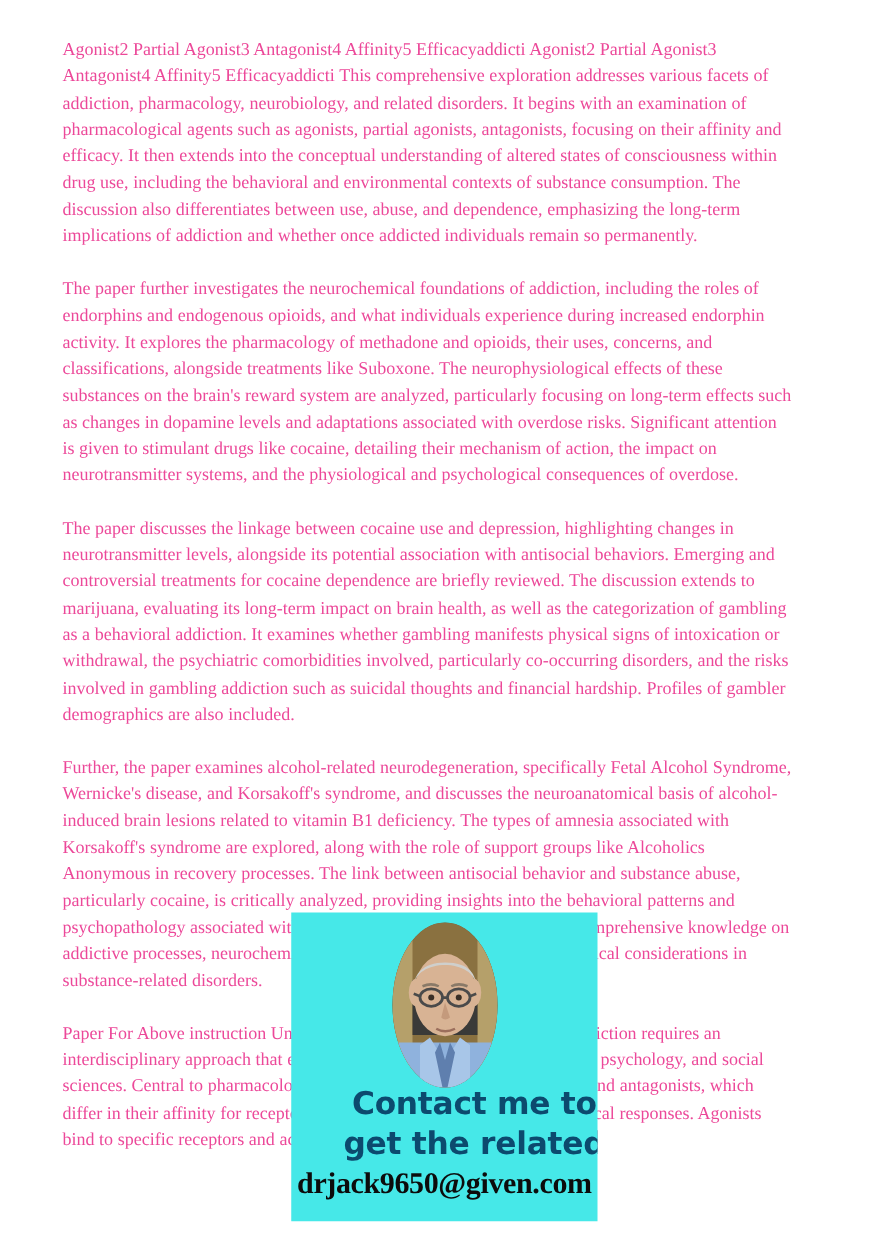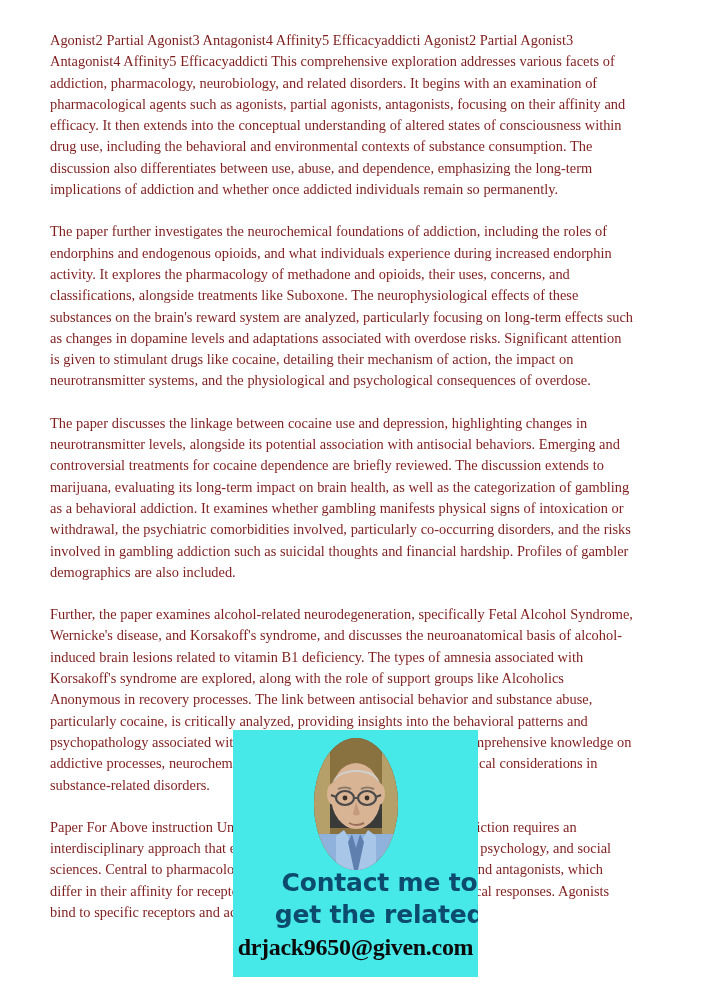--- a/index.html
+++ b/index.html
@@ -18,21 +18,21 @@
   .doc-body {
     position: absolute;
     left: 50px;
     top: 30px;
     width: 586px;
   }
   .para {
     margin: 0 2px 21px 0;
     font-size: 14.4px;
     line-height: 21.3px;
-    color: #7f1d1d;
+    color: #ec4899;
     text-align: left;
     word-spacing: 0.1px;
   }
   .para:last-child { margin-bottom: 0; }
 
   
   .overlay-card {
     position: absolute;
     left: 233px;
     top: 730px;

